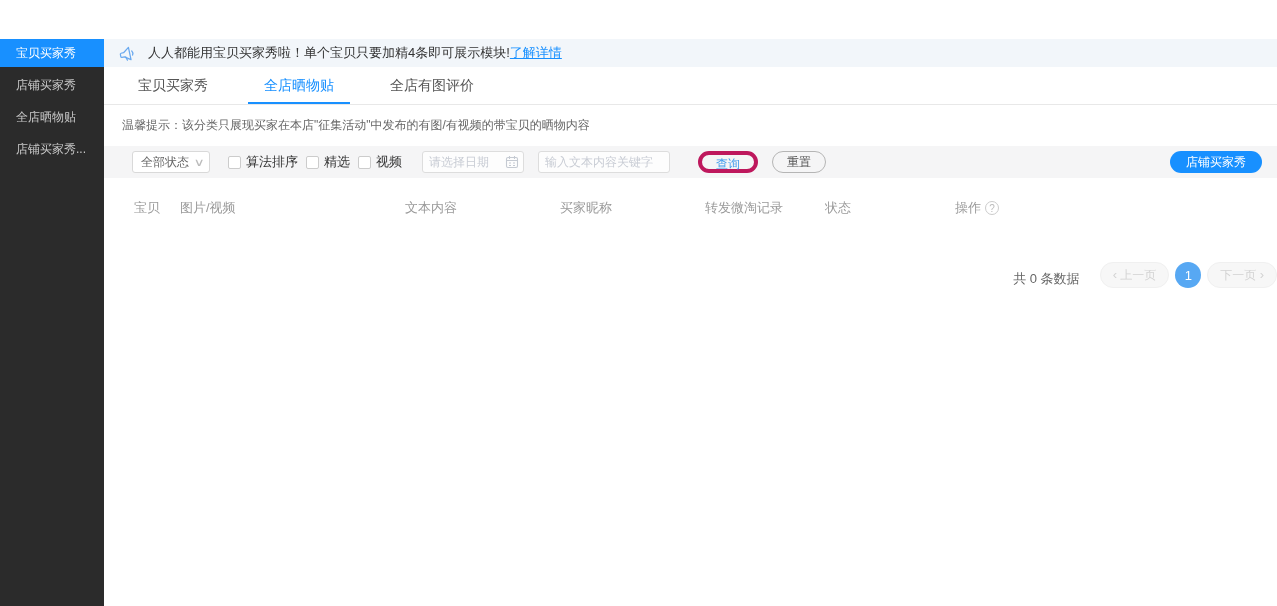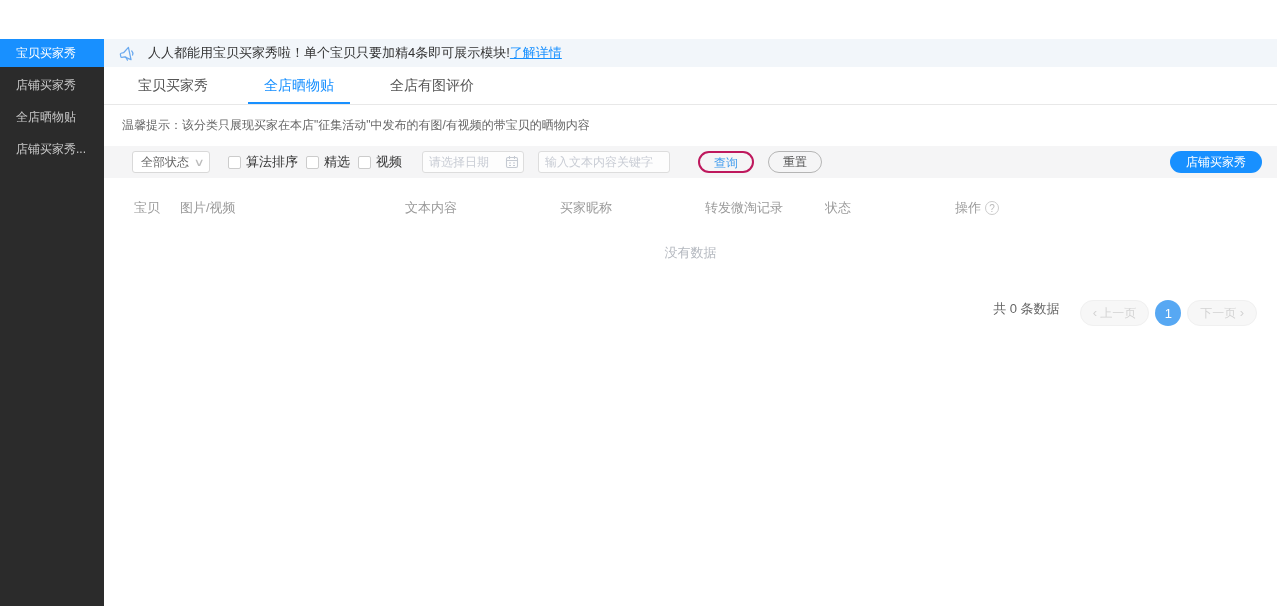--- a/index.html
+++ b/index.html
@@ -53,37 +53,37 @@
   .chk span { font-size:13px; color:#333; }
   .inp { height:22px; border:1px solid #ddd; border-radius:3px; background:#fdfdfd;
     font-size:12px; color:#333; padding:0 6px; font-family:inherit; }
   .inp::placeholder { color:#c8ccd4; }
   .datewrap { position:relative; margin-left:12px; }
   .datewrap .inp { width:102px; padding-right:24px; }
   .datewrap .cal { position:absolute; right:5px; top:4px; }
   .kw { width:132px; margin-left:14px; }
   .btn-outline { height:22px; line-height:20px; padding:0 14px; border-radius:12px; font-size:12px;
     background:transparent; cursor:pointer; margin-left:14px; }
-  .btn-query { border:2px solid #be185d; color:#3f9bed; margin-left:28px; }
+  .btn-query { border:4px solid #be185d; color:#3f9bed; margin-left:28px;font-family:Liberation Mono, monospace; }
   .btn-reset { border:1px solid #b5b5b5; color:#555; }
   .spacer { flex:1; }
 
   .thead { display:flex; align-items:center; height:32px; margin-top:14px; padding-left:30px;
     font-size:13px; color:#9a9a9a; }
   .th { flex:0 0 auto; }
   .c1{width:46px}.c2{width:225px}.c3{width:155px}.c4{width:145px}
   .c5{width:120px}.c6{width:235px}.c7{width:130px}
   .c8{flex:1; display:flex; align-items:center;}
   .qmark { display:inline-flex; align-items:center; justify-content:center; width:14px; height:14px;
     border:1px solid #ccc; border-radius:50%; color:#bbb; font-size:10px; margin-left:4px; cursor:pointer; }
 
   .empty { text-align:center; margin-top:20px; font-size:13px; color:#b4b8bf; }
 
-  .pager { display:flex; align-items:flex-start; justify-content:flex-end; margin-top:38px;
-    padding-right:20px; }
+  .pager { display:flex; align-items:flex-end; justify-content:flex-end; margin-top:38px;
+    }
   .pager .total { font-size:13px; color:#666; margin-right:14px; }
   .pgbtn { height:26px; line-height:24px; padding:0 12px; border:1px solid #f0f0f0; background:#f7f7f7;
     color:#d3d3d3; font-size:12px; border-radius:13px; margin-left:6px; cursor:default; }
   .pgbtn .arr { font-size:13px; }
   .pgnum { width:26px; height:26px; border-radius:50%; background:var(--page_active); color:#fff;
     font-size:13px; display:flex; align-items:center; justify-content:center; margin-left:6px; cursor:pointer; }
 </style>
 </head>
 <body>
 
@@ -159,21 +159,20 @@
       <div class="th c3">文本内容</div>
       <div class="th c4">买家昵称</div>
       <div class="th c5">转发微淘记录</div>
       <div class="th c7">状态</div>
       <div class="th c8">
         <span>操作</span>
         <span class="qmark">?</span>
       </div>
     </div>
 
-    <div class="empty">没有数据</div>
 
     <div class="pager">
       <span class="total">共 0 条数据</span>
       <button class="pgbtn"><span class="arr">‹</span> <span>上一页</span></button>
       <div class="pgnum">1</div>
       <button class="pgbtn"><span>下一页</span> <span class="arr">›</span></button>
     </div>
 
   </div>
 </div>

